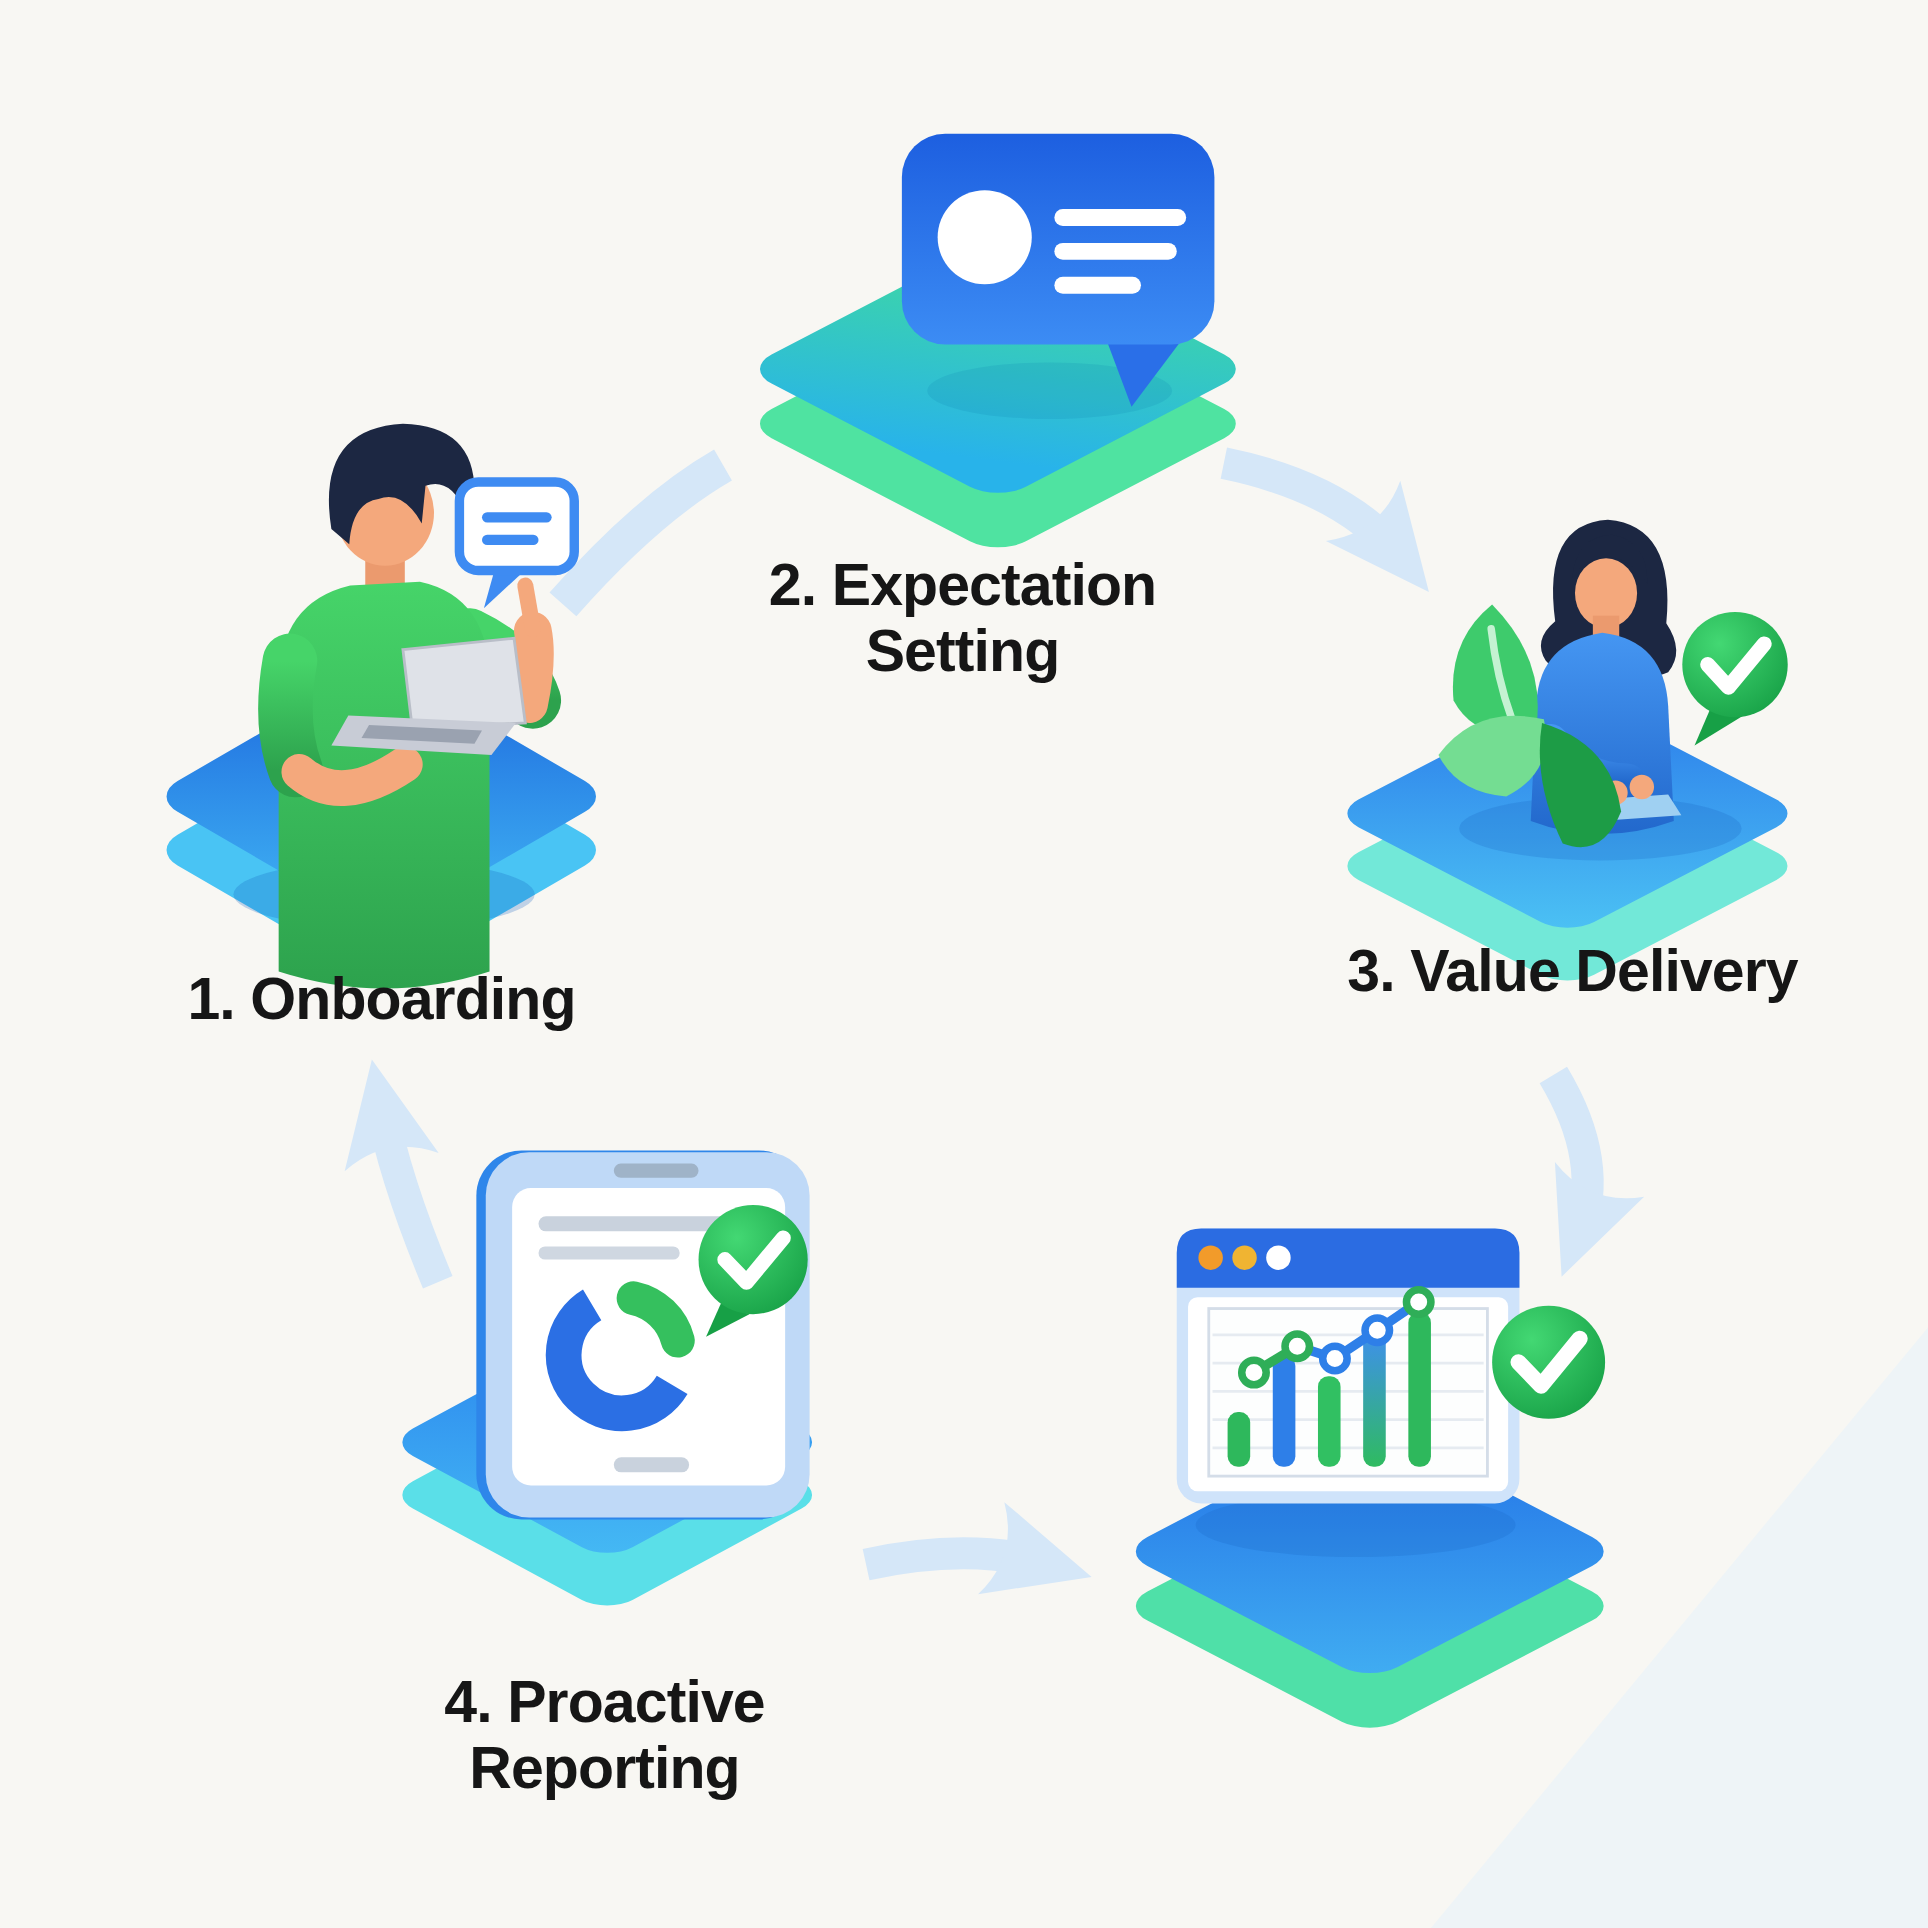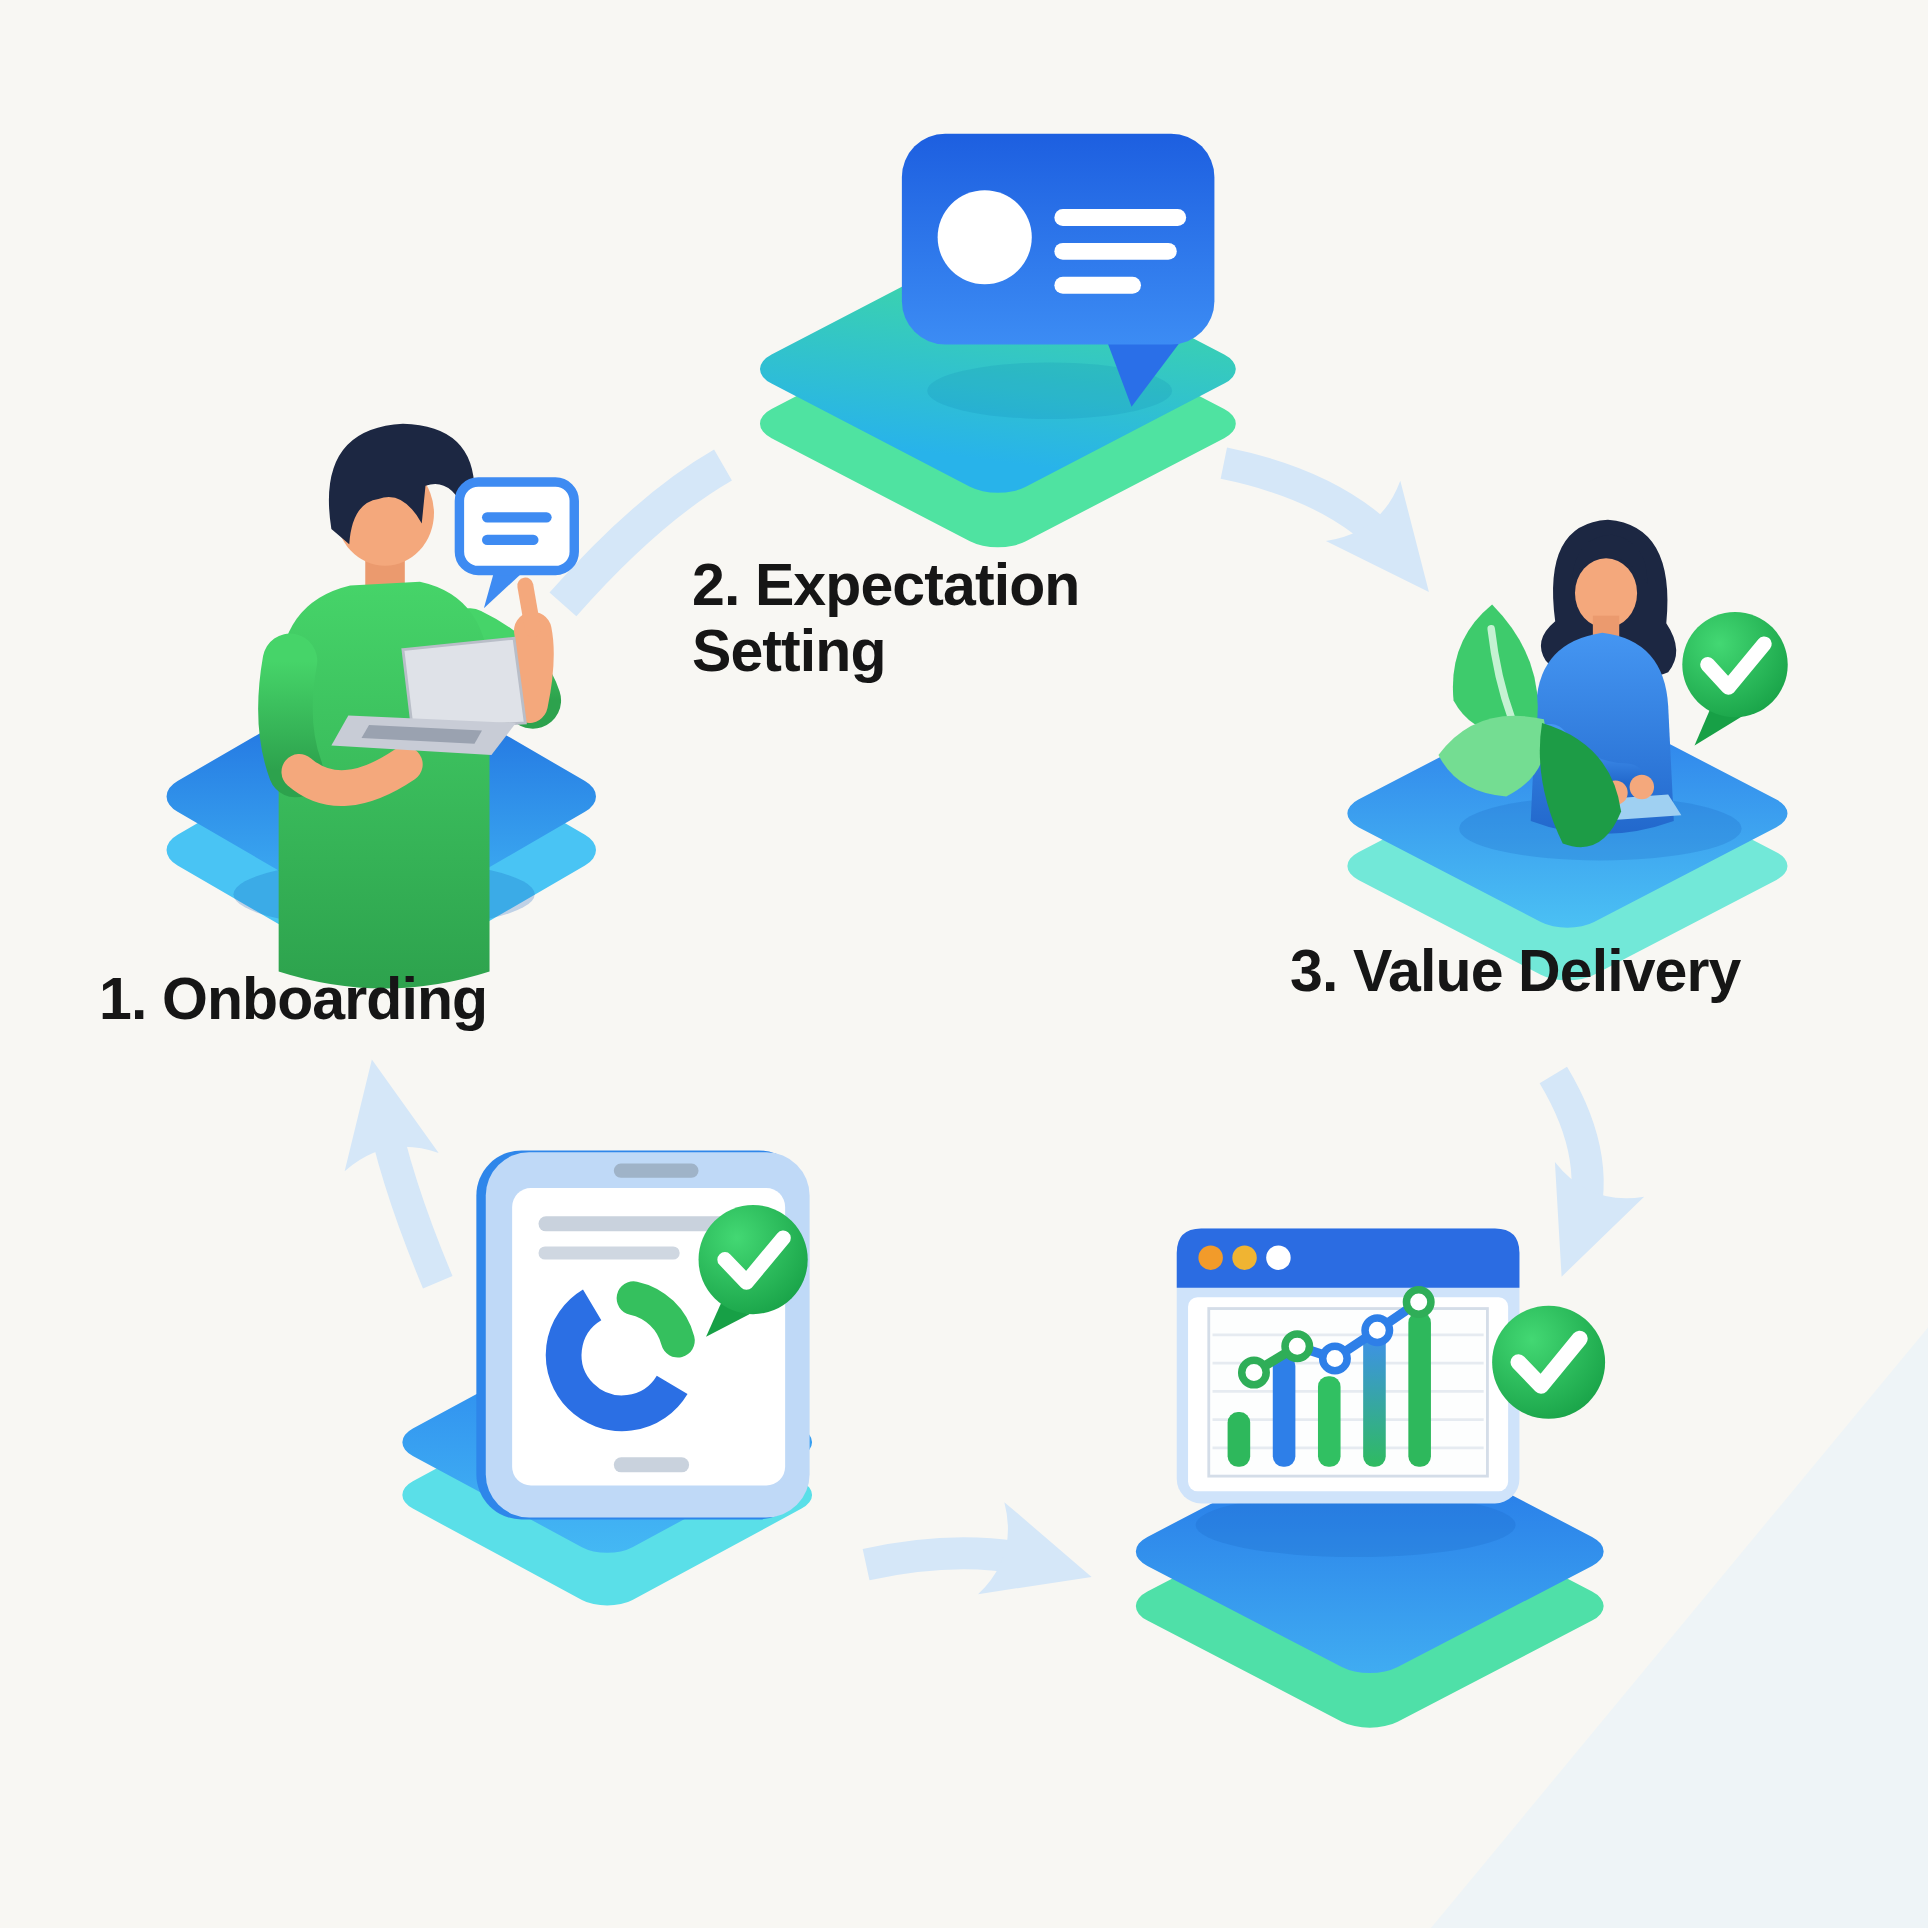--- a/index.html
+++ b/index.html
@@ -6,21 +6,21 @@
   body{font-family:"Liberation Sans",sans-serif;}
   #stage{position:relative;width:1928px;height:1928px;background:#f8f7f3;overflow:hidden;}
   #scene{position:absolute;left:0;top:0;width:100%;height:100%;}
   .step-label{
     position:absolute;
     font-weight:700;
     font-size:59px;
     line-height:1.12;
     letter-spacing:-0.9px;
     color:#161616;
-    text-align:left;
+    text-align:center;
     white-space:normal;
   }
 </style>
 </head>
 <body>
 
 <div id="stage">
 
 <svg id="scene" viewBox="0 0 2048 2048">
   <defs>
@@ -242,15 +242,16 @@
     <g>
       <circle cx="1645" cy="1447" r="60" fill="url(#gChk)"></circle>
       <path d="M 1613 1447 L 1637 1472 L 1678 1422" stroke="#ffffff" stroke-width="17" stroke-linecap="round" stroke-linejoin="round" fill="none"></path>
     </g>
   </g>
 </svg>
 
 <div class="step-label" style="left:99px;  top:948px;  width:565px;margin-top:18px;">1. Onboarding</div>
 <div class="step-label" style="left:692px;  top:552px;  width:541px;">2. Expectation Setting</div>
 <div class="step-label" style="left:1290px; top:938px;  width:565px;">3. Value Delivery</div>
+<div class="step-label" style="left:381px;  top:1669px; width:447px;">4. Proactive Reporting</div>
 
 </div>
 
 
 </body></html>

